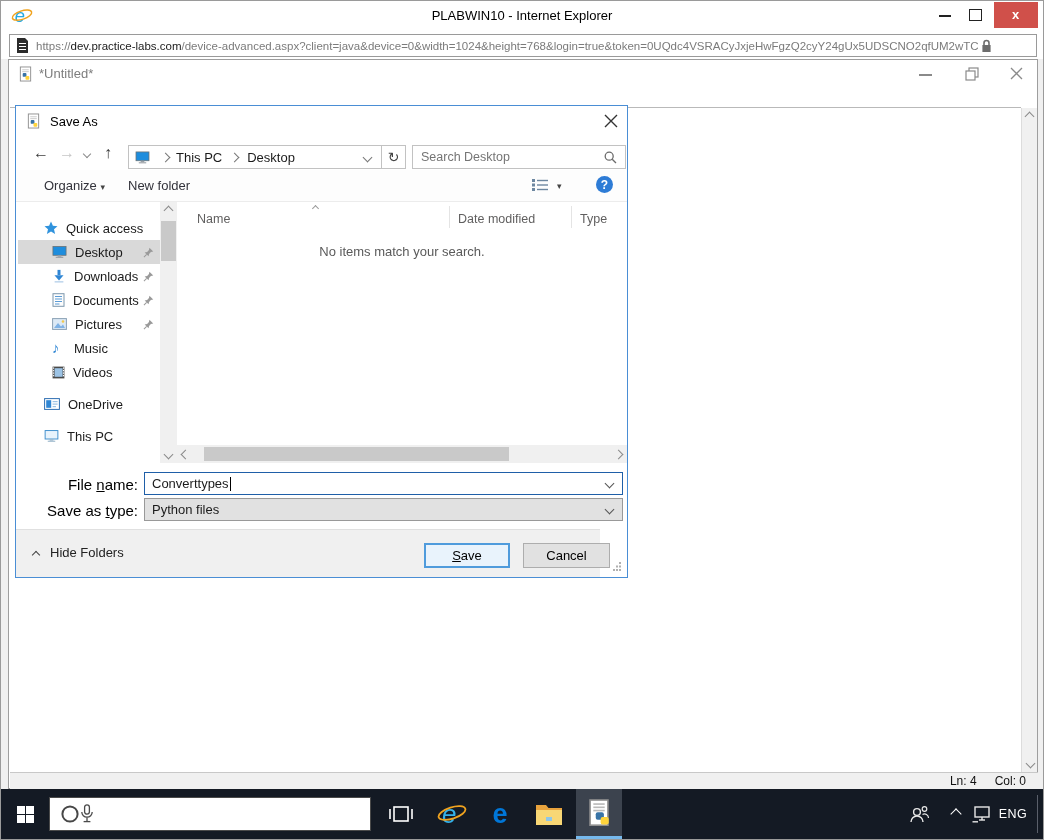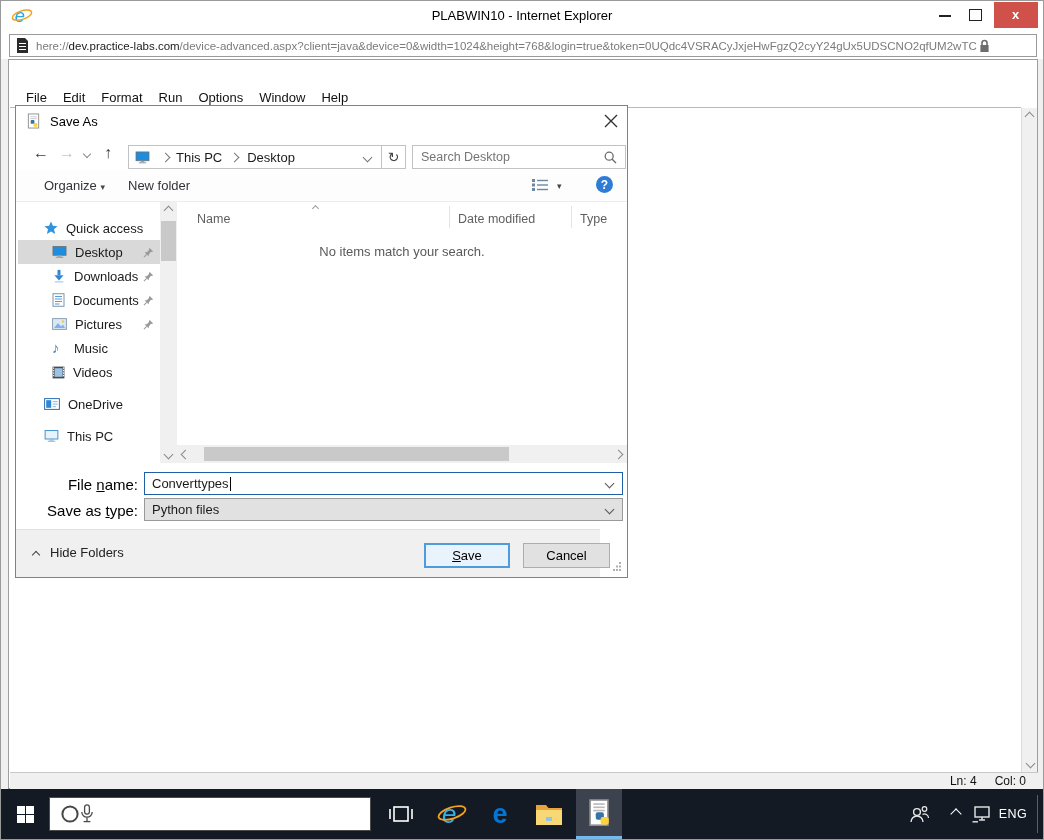--- a/index.html
+++ b/index.html
@@ -97,37 +97,58 @@
   <div class="ab ie-urlrow">
     <div class="ab url-field">
       <span style="margin:0 7px 0 6px;">
         <svg width="13" height="15" viewBox="0 0 13 15">
           <path d="M1 0 h8 l3 3 v12 h-11 z" fill="#2b2b2b"></path>
           <rect x="3" y="5" width="7" height="1" fill="#fff"></rect>
             <rect x="3" y="8" width="7" height="1" fill="#fff"></rect>
             <rect x="3" y="11" width="7" height="1" fill="#fff"></rect>
         </svg>
       </span>
-      <span class="url-text"><span class="url-gray">here://</span><span class="url-dark">dev.practice-labs.com</span><span class="url-gray">/device-advanced.aspx?client=java&amp;device=0&amp;width=1024&amp;height=768&amp;login=true&amp;token=0UQdc4VSRACyJxjeHwFgzQ2cyY24gUx5UDSCNO2qfUM2wTC</span></span>
+      <span class="url-text"><span class="url-gray">https://</span><span class="url-dark">dev.practice-labs.com</span><span class="url-gray">/device-advanced.aspx?client=java&amp;device=0&amp;width=1024&amp;height=768&amp;login=true&amp;token=0UQdc4VSRACyJxjeHwFgzQ2cyY24gUx5UDSCNO2qfUM2wTC</span></span>
       <span style="margin-left:2px;margin-right:4px;">
         <svg width="11" height="14" viewBox="0 0 11 14">
           <path d="M3 6 V4 a2.5 2.5 0 0 1 5 0 V6" fill="none" stroke="#6d6d6d" stroke-width="1.6"></path>
           <rect x="1.4" y="6" width="8.2" height="7" fill="#6d6d6d"></rect>
         </svg>
       </span>
     </div>
   </div>
 
   <div class="ab" style="left:0;top:58px;width:1042px;height:730px;background:#f0f0f0;"></div>
   <div class="ab idle-win">
 
-
-    <div class="ab" style="left:0;top:28px;width:1028px;height:19px;background:#fff;padding-left:9px;">
-      <span class="menu-item">File</span><span class="menu-item">Edit</span><span class="menu-item">Format</span><span class="menu-item">Run</span><span class="menu-item">Options</span><span class="menu-item">Window</span><span class="menu-item">Help</span>
-    </div>
+    <div class="ab" style="left:0;top:0;width:1028px;height:28px;background:#fff;">
+      <span class="ab" style="left:9px;top:6px;">
+        <svg width="15" height="16" viewBox="0 0 16 16">
+          <rect x="2.5" y="0.5" width="11" height="15" fill="#fff" stroke="#8f8f8f"></rect>
+          <rect x="4.5" y="3" width="7" height="1" fill="#c9c9c9"></rect>
+            <rect x="4.5" y="5" width="7" height="1" fill="#c9c9c9"></rect>
+          <rect x="5" y="7" width="4" height="4" rx="1" fill="#3873a6"></rect>
+          <rect x="8" y="10" width="4" height="4" rx="1" fill="#ffd43b"></rect>
+        </svg>
+      </span>
+      <span class="ab idle-title" style="left:30px;top:6px;">*Untitled*</span>
+      <div class="ab" style="left:910px;top:14px;width:13px;height:1.5px;background:#8a8a8a;"></div>
+      <div class="ab" style="left:956px;top:7px;">
+        <svg width="14" height="14" viewBox="0 0 14 14">
+            <rect x="4" y="1" width="9" height="9" fill="none" stroke="#8a8a8a" stroke-width="1.2"></rect>
+            <rect x="1" y="4" width="9" height="9" fill="#fff" stroke="#8a8a8a" stroke-width="1.2"></rect>
+          </svg>
+      </div>
+      <div class="ab" style="left:1001px;top:7px;">
+        <svg width="13" height="13" viewBox="0 0 13 13">
+            <path d="M1 1 L12 12 M12 1 L1 12" stroke="#8a8a8a" stroke-width="1.3"></path>
+          </svg>
+      </div>
+    </div>
+
 
     <div class="ab editor"></div>
     <div class="ab vsb" style="left:1012px;top:48px;width:16px;height:664px;border-left:1px solid #dcdcdc;">
       <div class="sb-btn" style="height:17px;">
           <span class="chev cup" style="border-color:#8a8a8a;"></span>
         </div>
       <div class="ab sb-btn" style="left:0;top:647px;width:16px;height:17px;">
           <span class="chev cdown" style="border-color:#8a8a8a;"></span>
         </div>
     </div>

